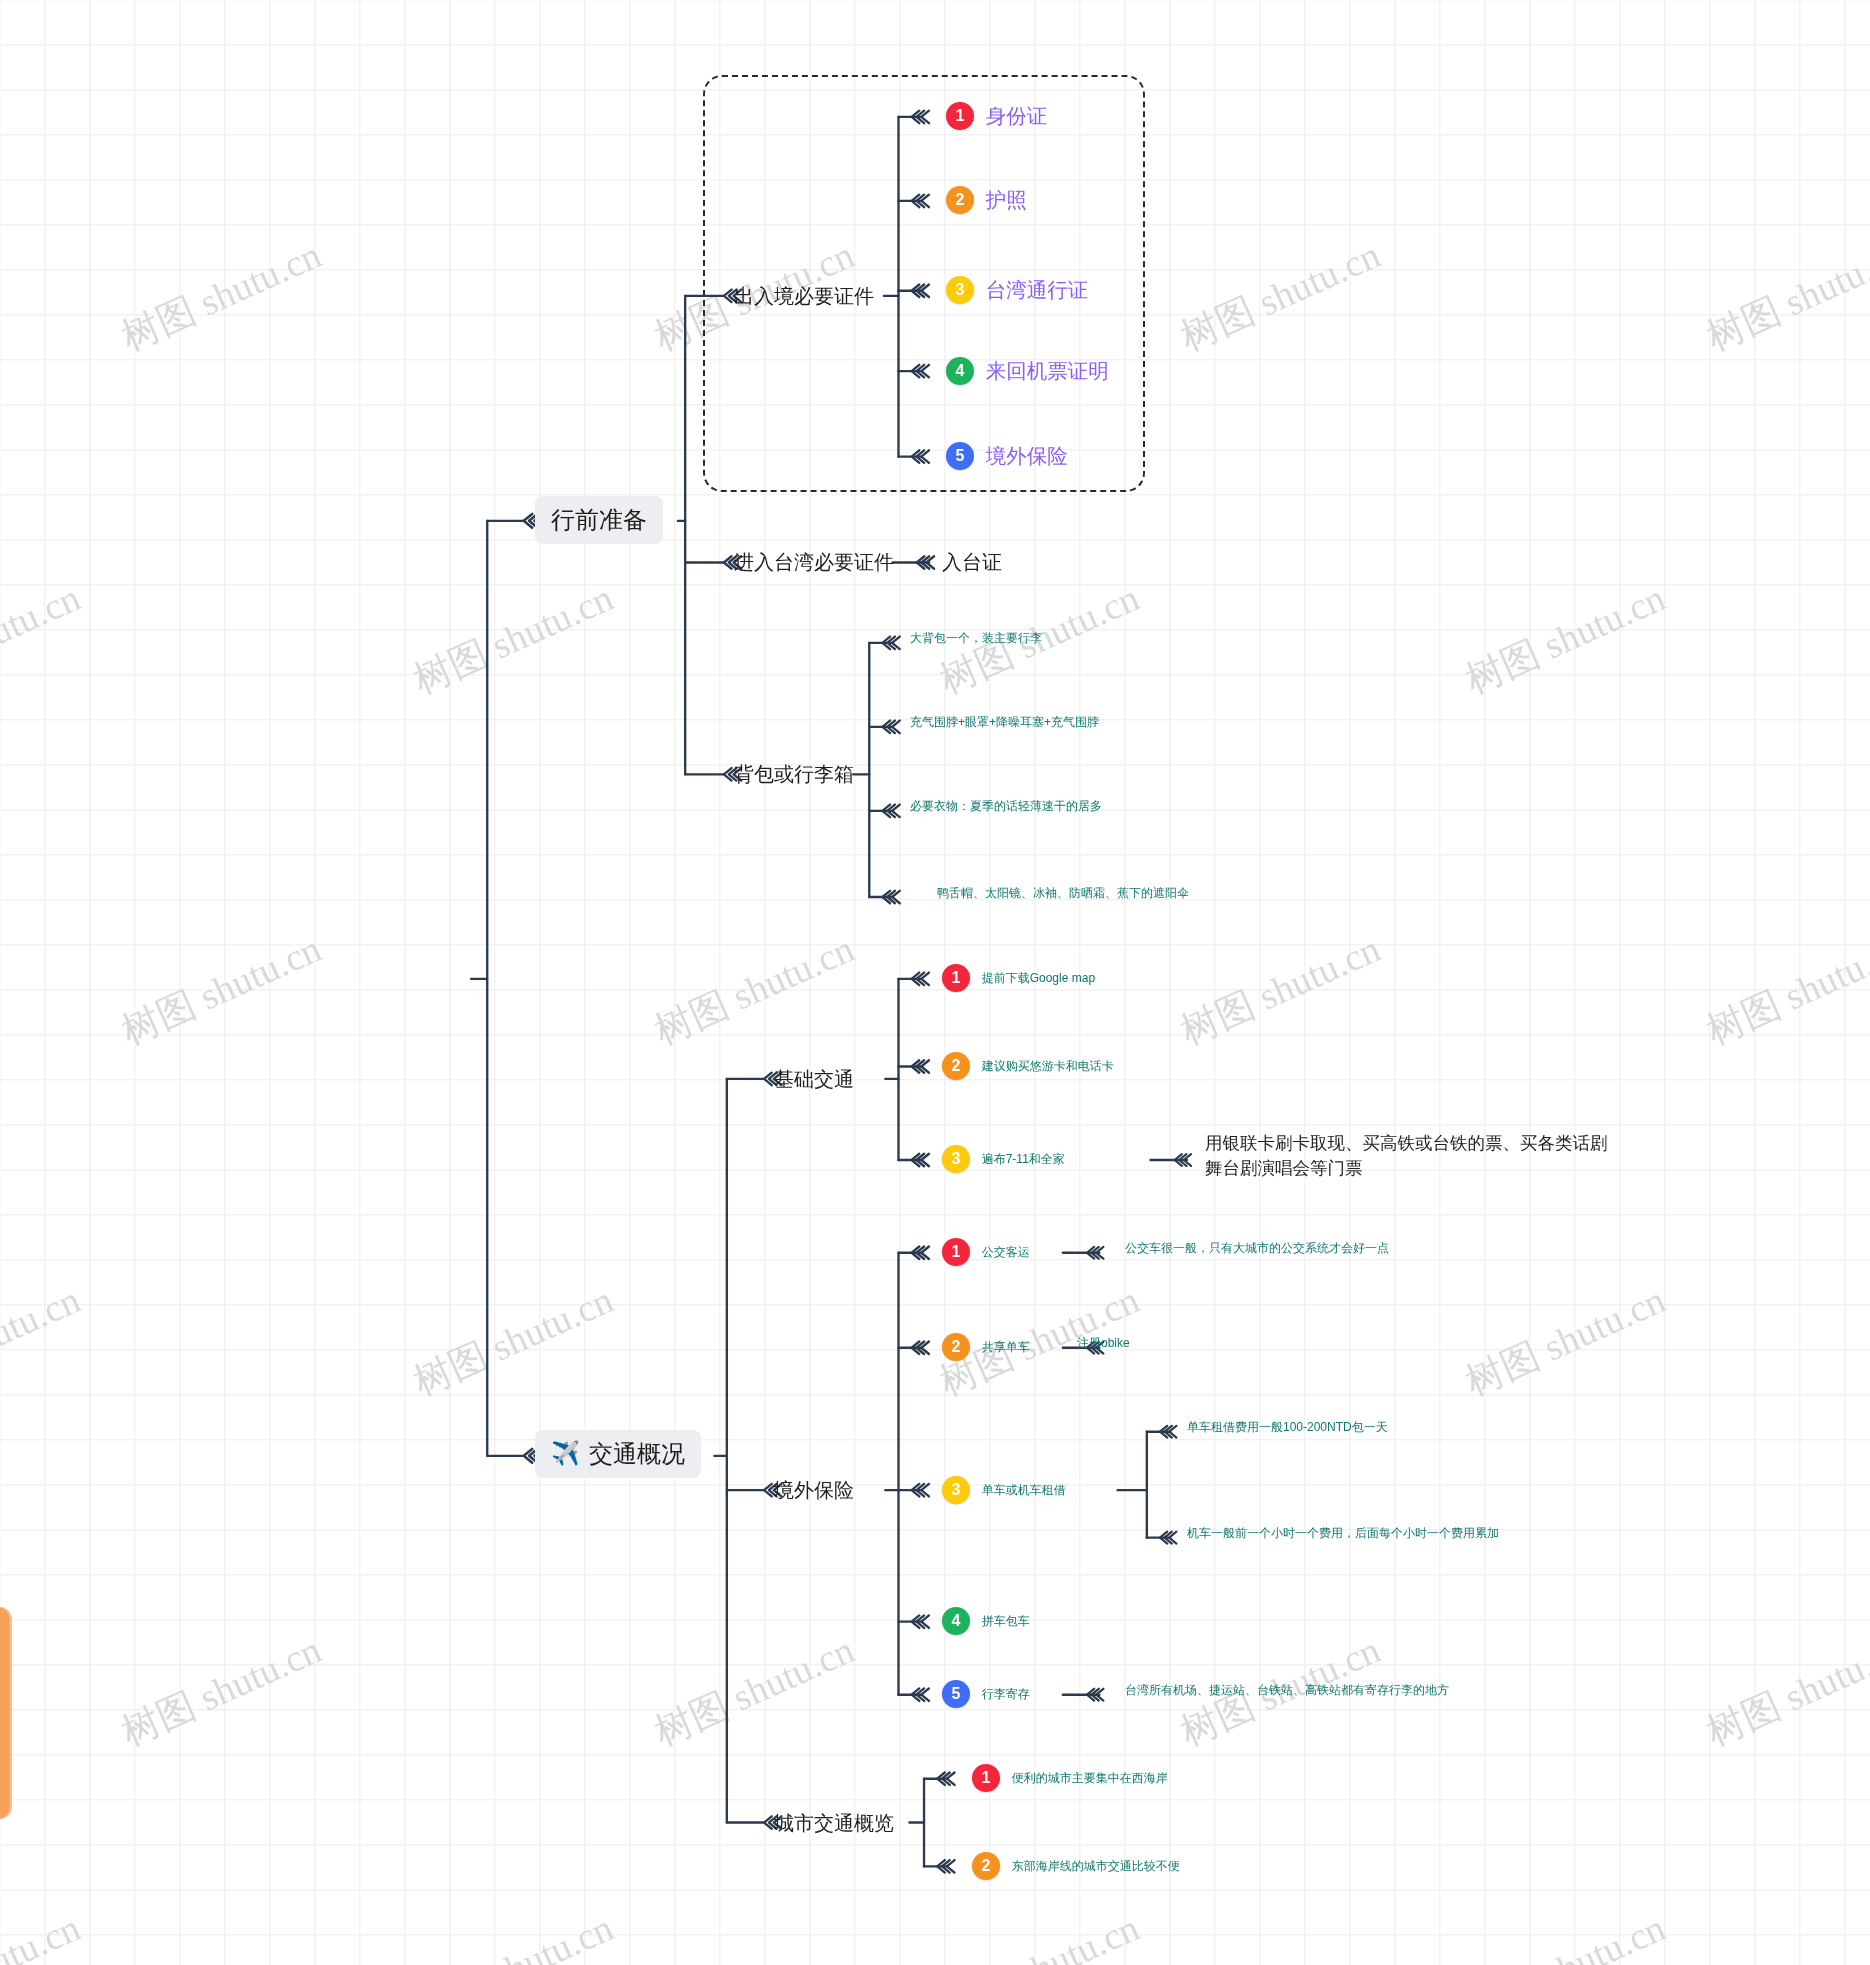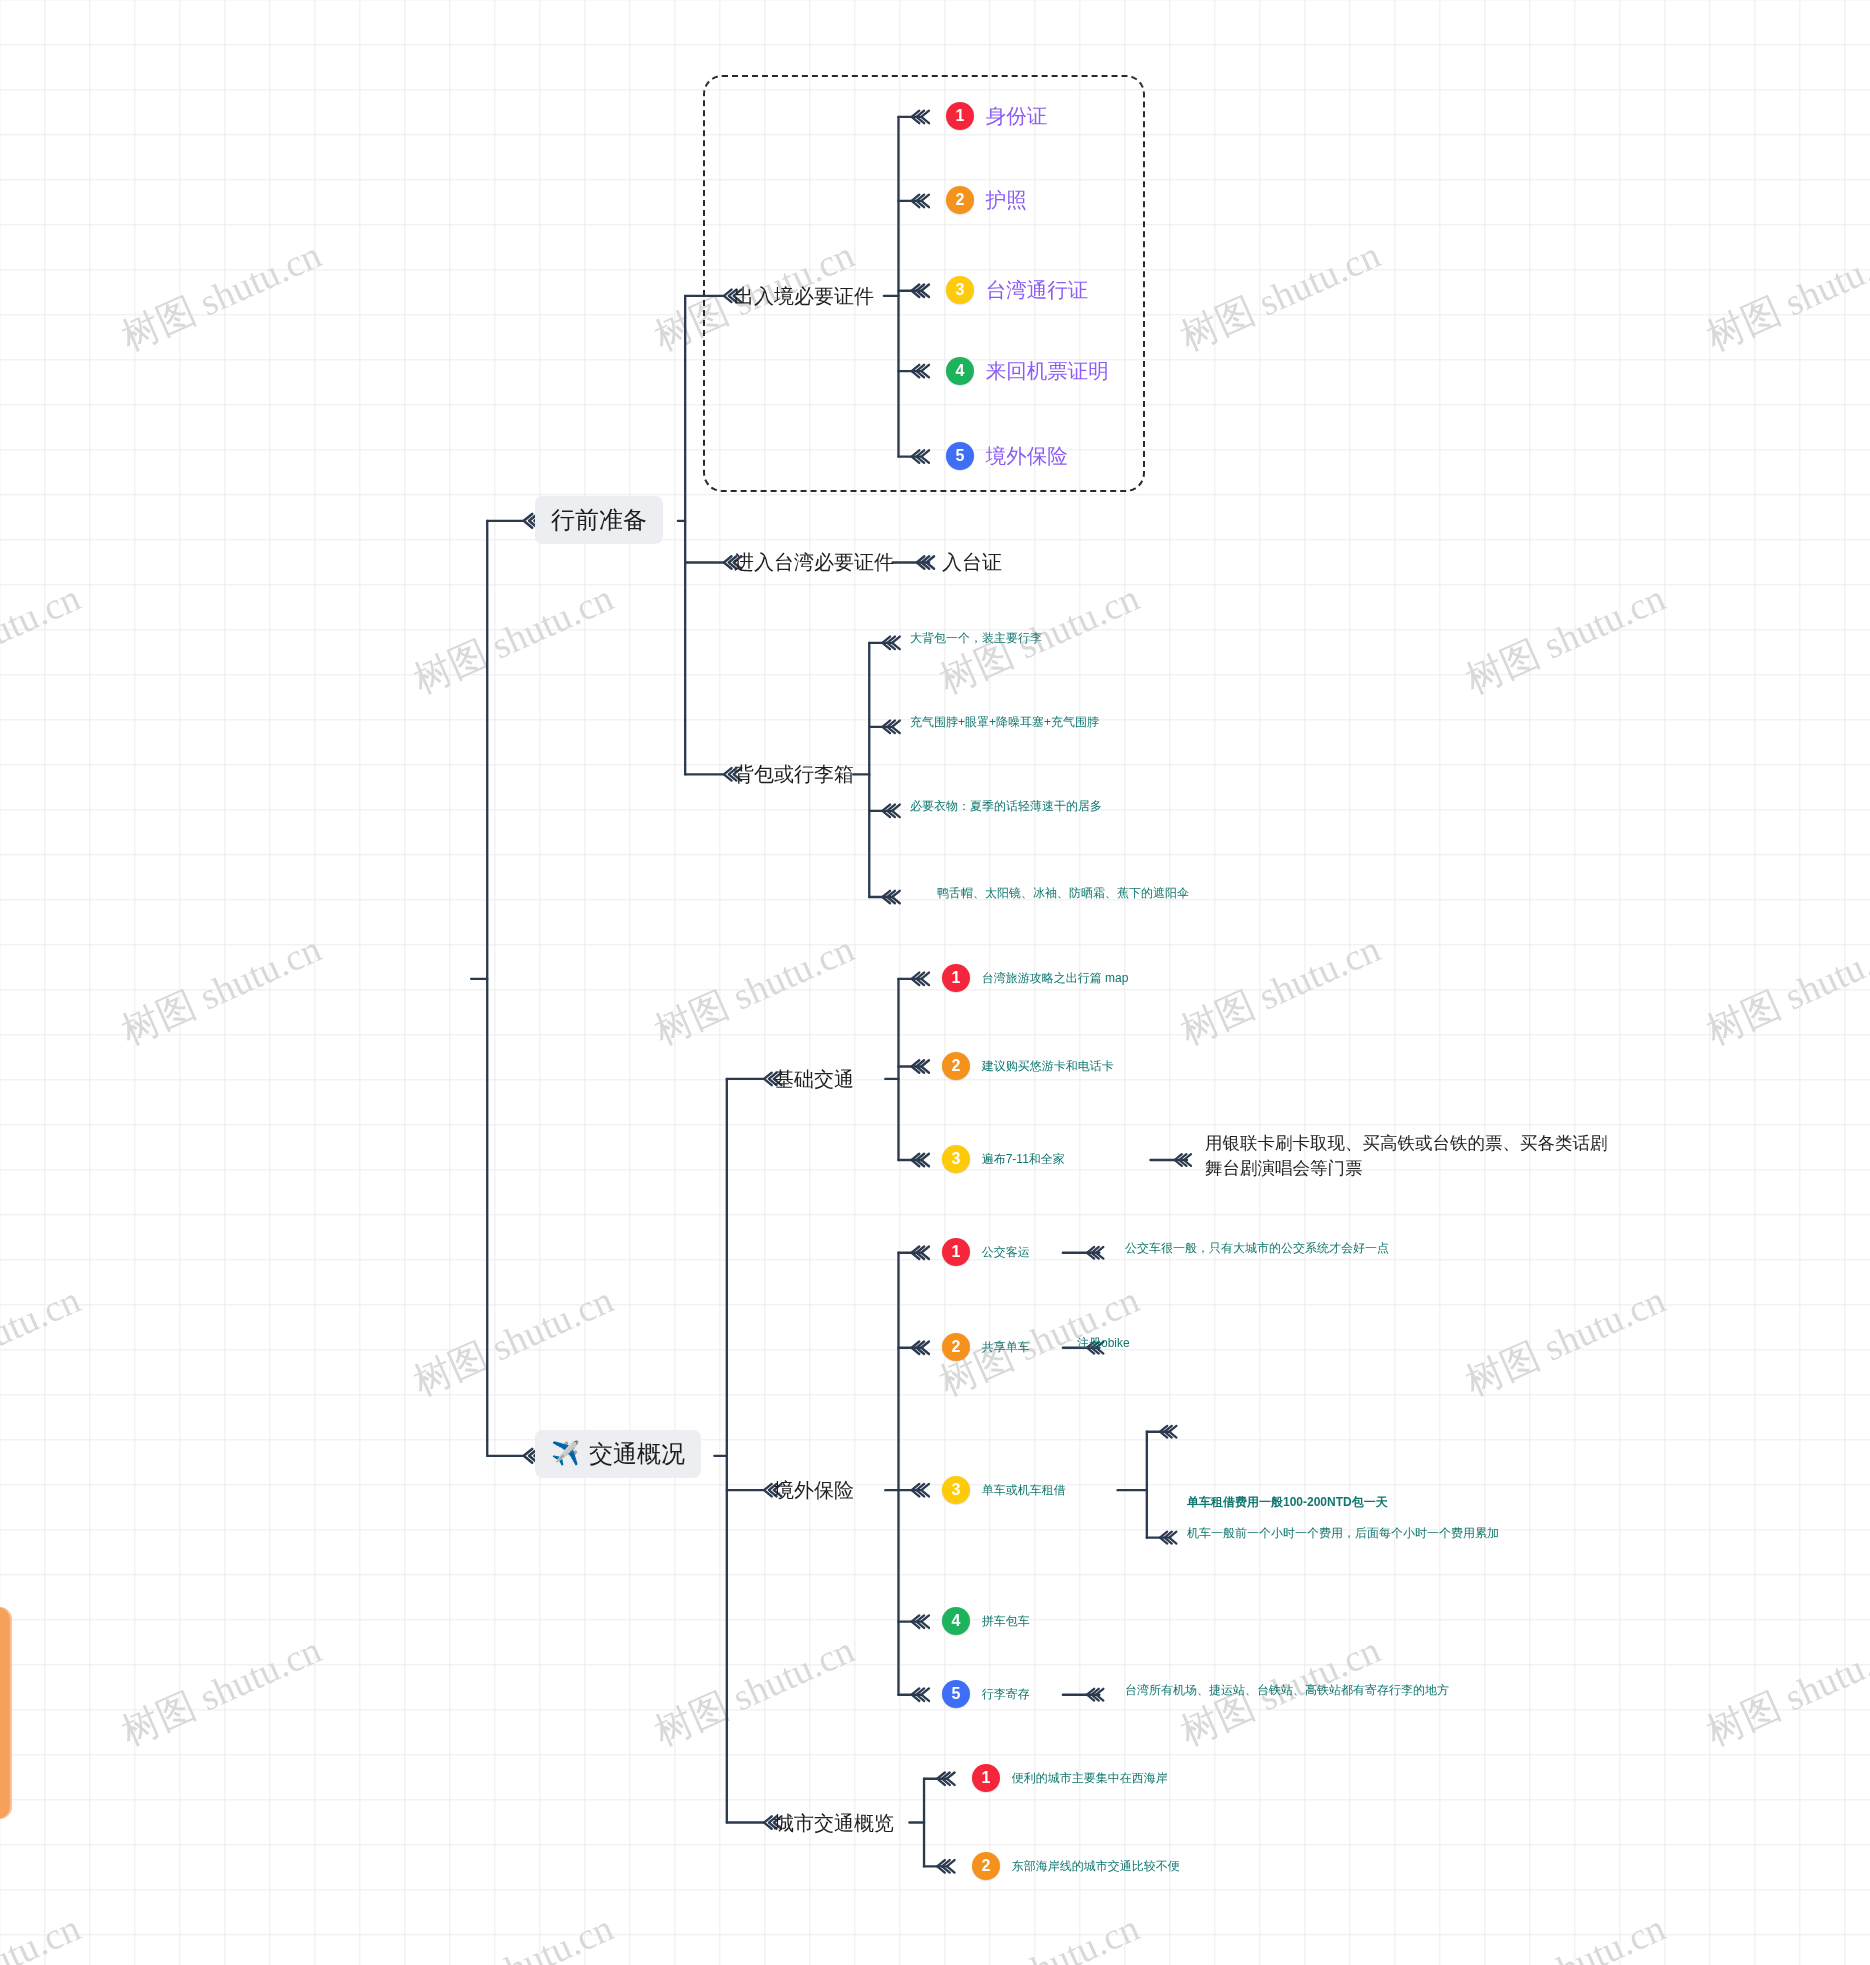--- a/index.html
+++ b/index.html
@@ -416,21 +416,21 @@
       <span class="lbl ">基础交通</span>
     </div>
     <div class="node plain" style="left: 774px; top: 1477px;">
       <span class="lbl ">境外保险</span>
     </div>
     <div class="node plain" style="left: 774px; top: 1810px;">
       <span class="lbl ">城市交通概览</span>
     </div>
     <div class="node " style="left: 942px; top: 964px;">
       <span class="badge" style="background:#f5253c">1</span>
-      <span class="lbl leaf">台湾旅游攻略之出行篇 map</span>
+      <span class="lbl leaf">提前下载Google map</span>
     </div>
     <div class="node " style="left: 942px; top: 1052px;">
       <span class="badge" style="background:#f5921e">2</span>
       <span class="lbl leaf">建议购买悠游卡和电话卡</span>
     </div>
     <div class="node " style="left: 942px; top: 1145px;">
       <span class="badge" style="background:#fdcb0a">3</span>
       <span class="lbl leaf">遍布7-11和全家</span>
     </div>
     <div class="node leaf2" style="left: 1205px; top: 1131px;">
@@ -455,21 +455,21 @@
     <div class="node " style="left: 942px; top: 1680px;">
       <span class="badge" style="background:#3d6ef5">5</span>
       <span class="lbl leaf">行李寄存</span>
     </div>
     <div class="node leaf" style="left: 1125px; top: 1240px;">
       <span class="lbl ">公交车很一般，只有大城市的公交系统才会好一点</span>
     </div>
     <div class="node leaf" style="left: 1077px; top: 1335px;">
       <span class="lbl ">注册obike</span>
     </div>
-    <div class="node leaf" style="left: 1187px; top: 1494px; font-weight: bold;">
+    <div class="node leaf" style="left: 1187px; top: 1419px;">
       <span class="lbl ">单车租借费用一般100-200NTD包一天</span>
     </div>
     <div class="node leaf" style="left: 1187px; top: 1525px;">
       <span class="lbl ">机车一般前一个小时一个费用，后面每个小时一个费用累加</span>
     </div>
     <div class="node leaf" style="left: 1125px; top: 1682px;">
       <span class="lbl ">台湾所有机场、捷运站、台铁站、高铁站都有寄存行李的地方</span>
     </div>
     <div class="node " style="left: 972px; top: 1764px;">
       <span class="badge" style="background:#f5253c">1</span>

